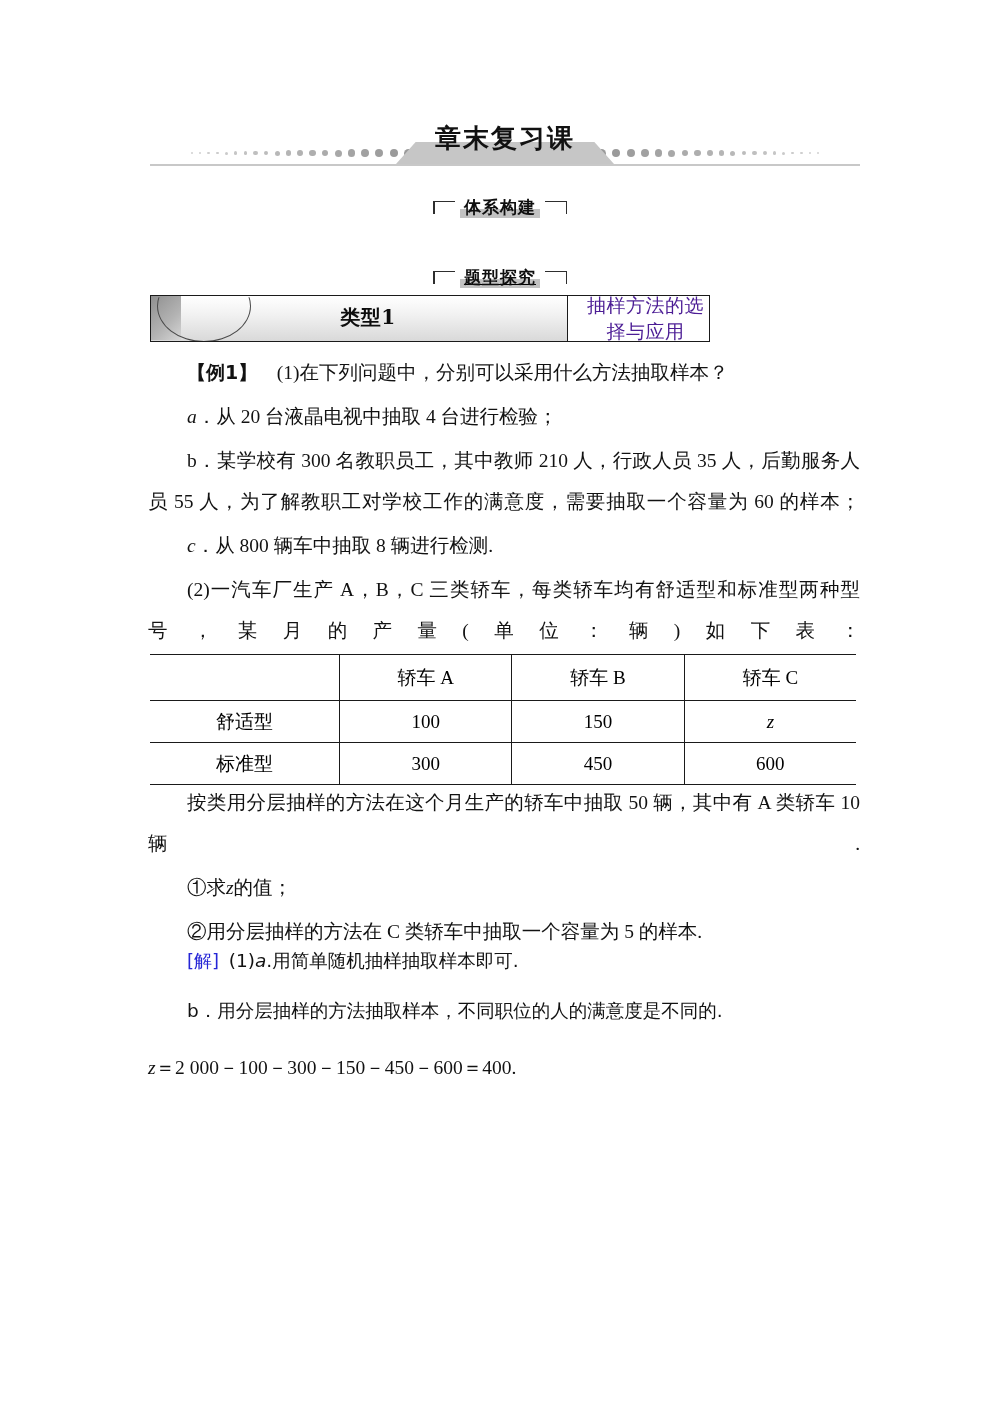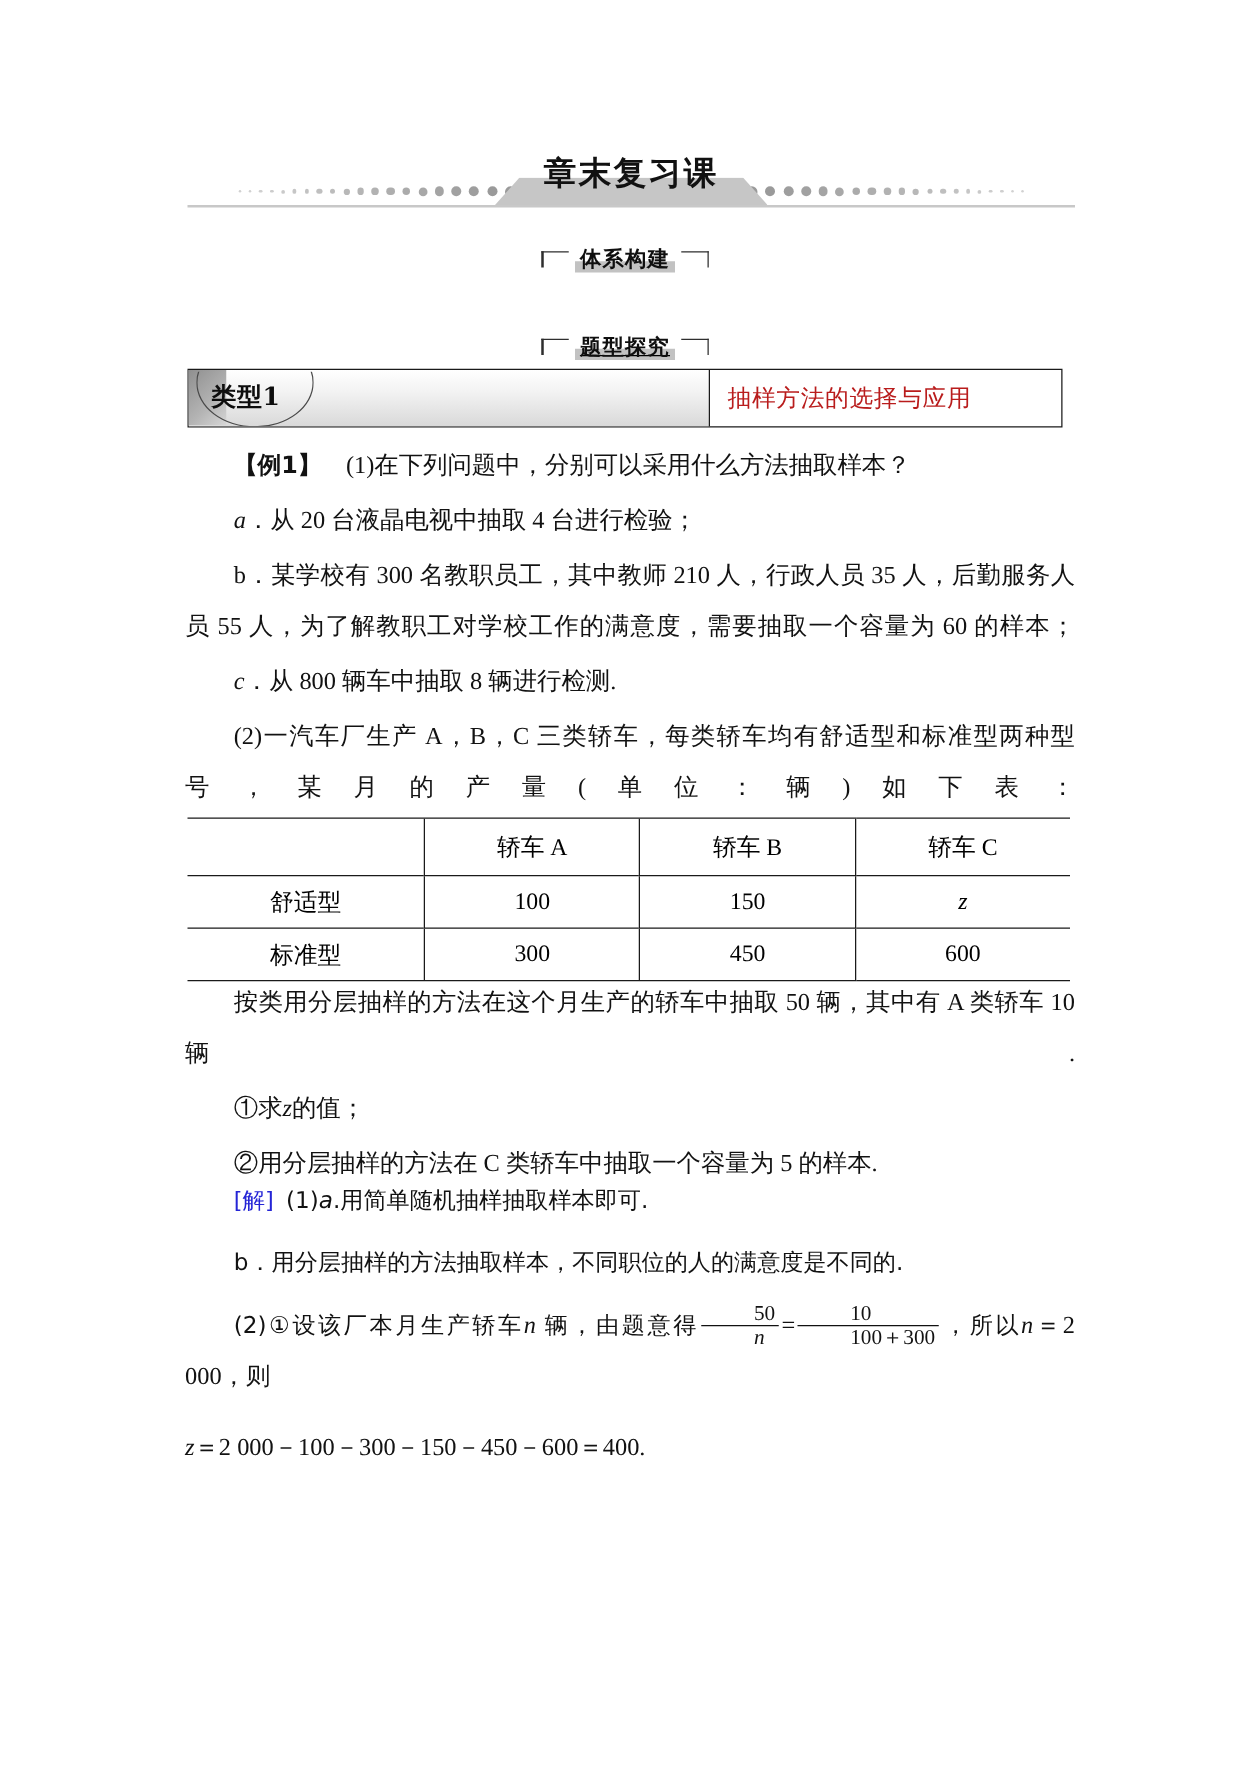--- a/index.html
+++ b/index.html
@@ -136,25 +136,26 @@
     font-weight: bold;
     letter-spacing: 1px;
     color: #0f0f0f;
   }
 
   
   .type-banner {
     position: absolute;
     left: 150px;
     top: 295px;
-    width: 700px;
+    width: 560px;
     height: 47px;
     border: 1.6px solid #1a1a1a;
     box-sizing: border-box;
     display: flex;
+    text-align: center;
   }
   .type-left {
     position: relative;
     width: 416px;
     flex: 0 0 auto;
     border-right: 1.6px solid #1a1a1a;
     background: linear-gradient(to bottom, #ffffff 0%, #f2f2f2 40%, #d9d9d9 100%);
     overflow: hidden;
   }
   .type-left .corner {
@@ -190,21 +191,21 @@
   }
   .type-right {
     flex: 1 1 auto;
     display: flex;
     align-items: center;
     padding-left: 14px;
   }
   .type-right .type-title {
     font-family: "DejaVu Sans", "Liberation Sans", sans-serif;
     font-size: 19px;
-    color: #b91c1c;
+    color: #4c1d95;
     letter-spacing: 0.5px;
   }
 
   
   .body {
     position: absolute;
     left: 148px;
     top: 350px;
     width: 712px;
   }
@@ -426,23 +427,20 @@
   </div>
 
   <div class="body" style="top:940px;">
     <p class="para indent">
       <span class="solve-tag">[解]</span>&nbsp;&nbsp;<span class="sans">(1)</span><span class="ital sans">a</span><span class="sans">.用简单随机抽样抽取样本即可.</span>
     </p>
     <p class="para indent gap-md">
       <span class="sans">b</span><span class="sans">．用分层抽样的方法抽取样本，不同职位的人的满意度是不同的.</span>
     </p>
 
-    <p class="para indent gap-md eqline">
-      <span class="sans">(2)①设该厂本月生产轿车</span><span class="ital">n</span>&nbsp;<span class="sans">辆，由题意得</span><span class="frac"><span class="num">50</span><span class="den ital">n</span></span><span>=</span><span class="frac"><span class="num">10</span><span class="den">100＋300</span></span><span class="sans">，所以</span><span class="ital">n</span><span>＝2 000，则</span>
-    </p>
 
     <p class="para gap-lg">
       <span class="ital">z</span><span>＝2 000－100－300－150－450－600＝400.</span>
     </p>
 
   </div>
 
 </div>
 
 </body></html>

